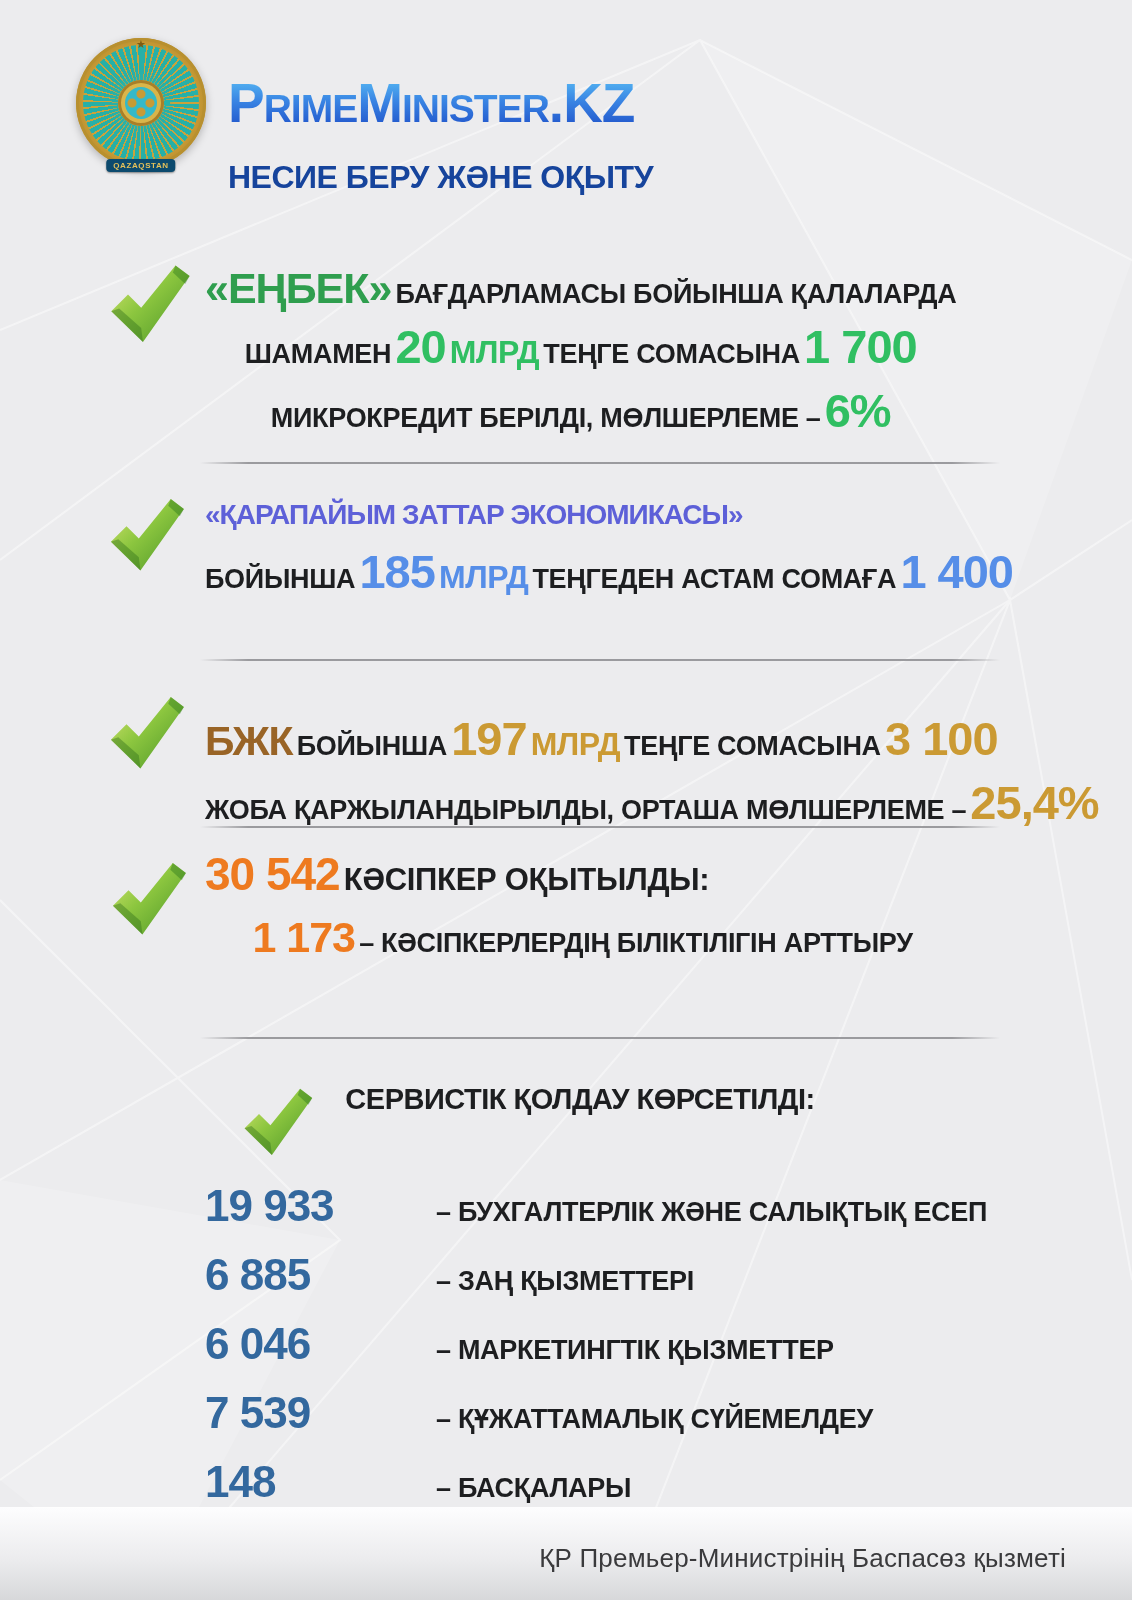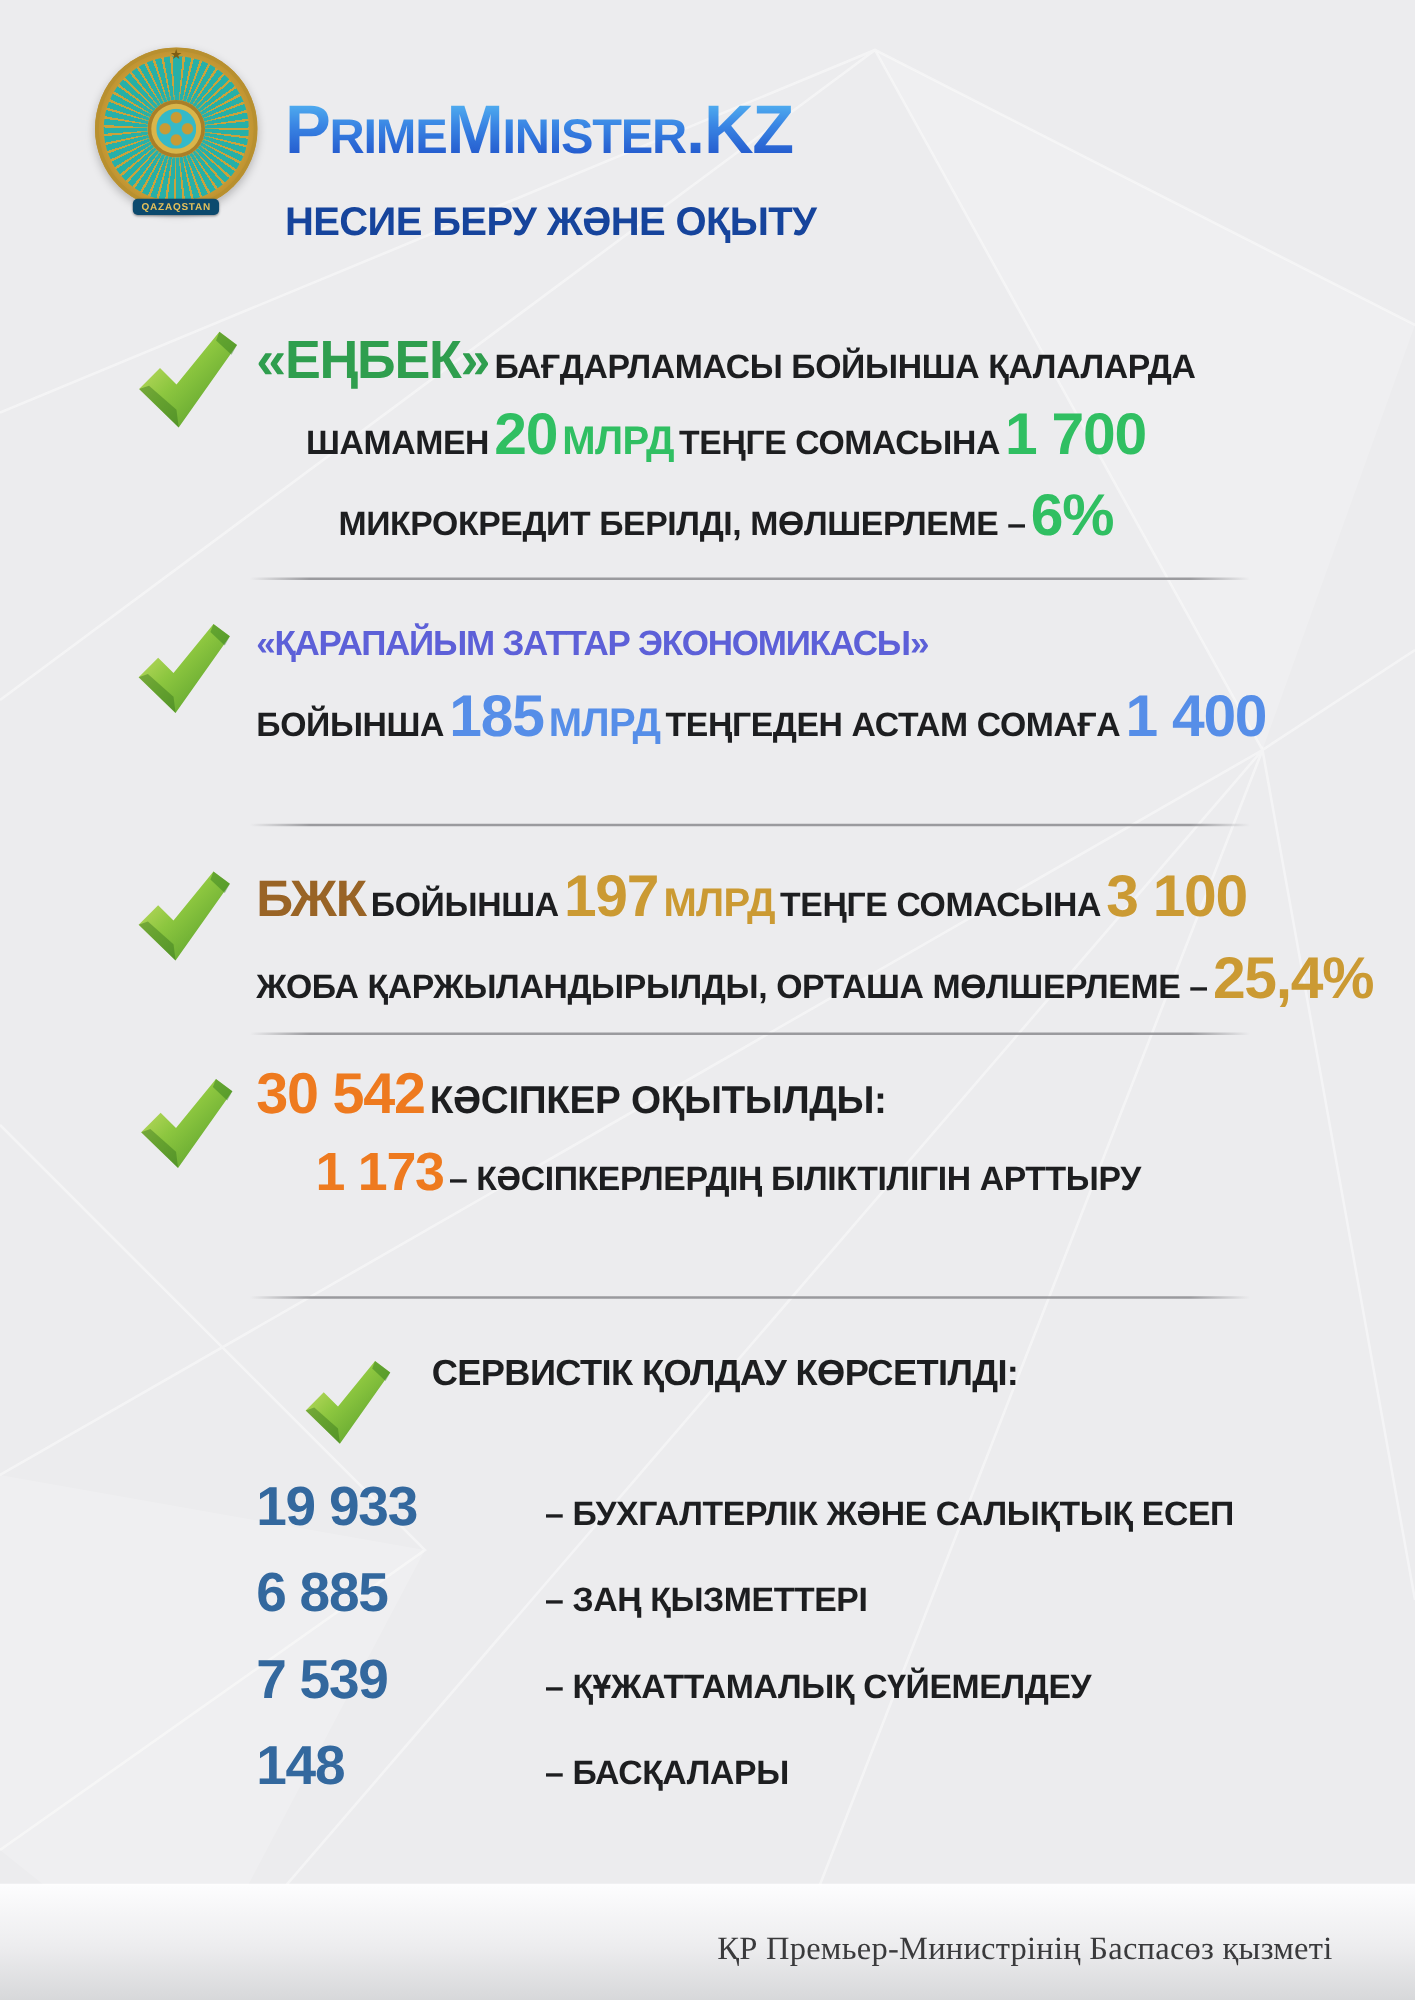--- a/index.html
+++ b/index.html
@@ -70,21 +70,21 @@
   .h-md{font-size:33px;font-weight:700;}
   .h-t{font-size:29px;font-weight:700;color:#1d1e20;}
   .s5-list{position:absolute;left:205px;top:1176px;}
   .s5-row{white-space:nowrap;line-height:59px;letter-spacing:-.3px;}
   .s5-num{display:inline-block;width:215px;text-align:left;font-size:44px;font-weight:700;letter-spacing:-1px;margin-right:16px;}
   .s5-label{font-size:27px;font-weight:600;color:#1d1e20;}
 
   
   .footer{position:absolute;left:0;bottom:0;width:1132px;height:92px;
     background:linear-gradient(180deg,#fdfdfe 0%,#ececee 55%,#d7d8da 100%);
-    box-shadow:0 -1px 0 rgba(255,255,255,.9);font-family:Liberation Serif, serif;}
+    box-shadow:0 -1px 0 rgba(255,255,255,.9);}
   .footer-credit{position:absolute;right:66px;bottom:26px;font-size:26px;color:#3a3a3c;
     font-weight:400;letter-spacing:.2px;white-space:nowrap;}
 </style>
 </head>
 <body>
 
 <div class="page">
 
   <svg class="bg-mesh" width="1132" height="1600" viewBox="0 0 1132 1600">
     <g stroke="#ffffff" stroke-width="2" opacity="0.45" fill="none">
@@ -171,21 +171,21 @@
       <span class="num-xl cornflower">1 400</span>
     </div>
   </div>
 
   <div class="divider" style="top:659px"></div>
 
   <svg class="check" style="left:106px;top:690px" width="82" height="88" viewBox="0 0 100 100">
       <use href="#ck"></use>
     </svg>
 
-  <div class="sec s3" style="top:690px">
+  <div class="sec s3" style="top:712px">
     <div class="line">
       <span class="title-xl brown" style="font-size:41px">БЖК</span>
       <span class="t">БОЙЫНША</span>
       <span class="num-xl gold">197</span>
       <span class="num-md gold">МЛРД</span>
       <span class="t">ТЕҢГЕ СОМАСЫНА</span>
       <span class="num-xl gold">3 100</span>
     </div>
     <div class="line">
       <span class="t">ЖОБА ҚАРЖЫЛАНДЫРЫЛДЫ, ОРТАША МӨЛШЕРЛЕМЕ –</span>
@@ -223,20 +223,23 @@
   </div>
 
   <div class="s5-list">
     <div class="s5-row">
       <span class="s5-num steel">19 933</span><span class="s5-label">– БУХГАЛТЕРЛІК ЖӘНЕ САЛЫҚТЫҚ ЕСЕП</span>
     </div>
     <div class="s5-row">
       <span class="s5-num steel">6 885</span><span class="s5-label">– ЗАҢ ҚЫЗМЕТТЕРІ</span>
     </div>
     <div class="s5-row">
+      <span class="s5-num steel">6 046</span><span class="s5-label">– МАРКЕТИНГТІК ҚЫЗМЕТТЕР</span>
+    </div>
+    <div class="s5-row">
       <span class="s5-num steel">7 539</span><span class="s5-label">– ҚҰЖАТТАМАЛЫҚ СҮЙЕМЕЛДЕУ</span>
     </div>
     <div class="s5-row">
       <span class="s5-num steel">148</span><span class="s5-label">– БАСҚАЛАРЫ</span>
     </div>
   </div>
 
   <div class="footer">
     <div class="footer-credit">ҚР Премьер-Министрінің Баспасөз қызметі</div>
   </div>

